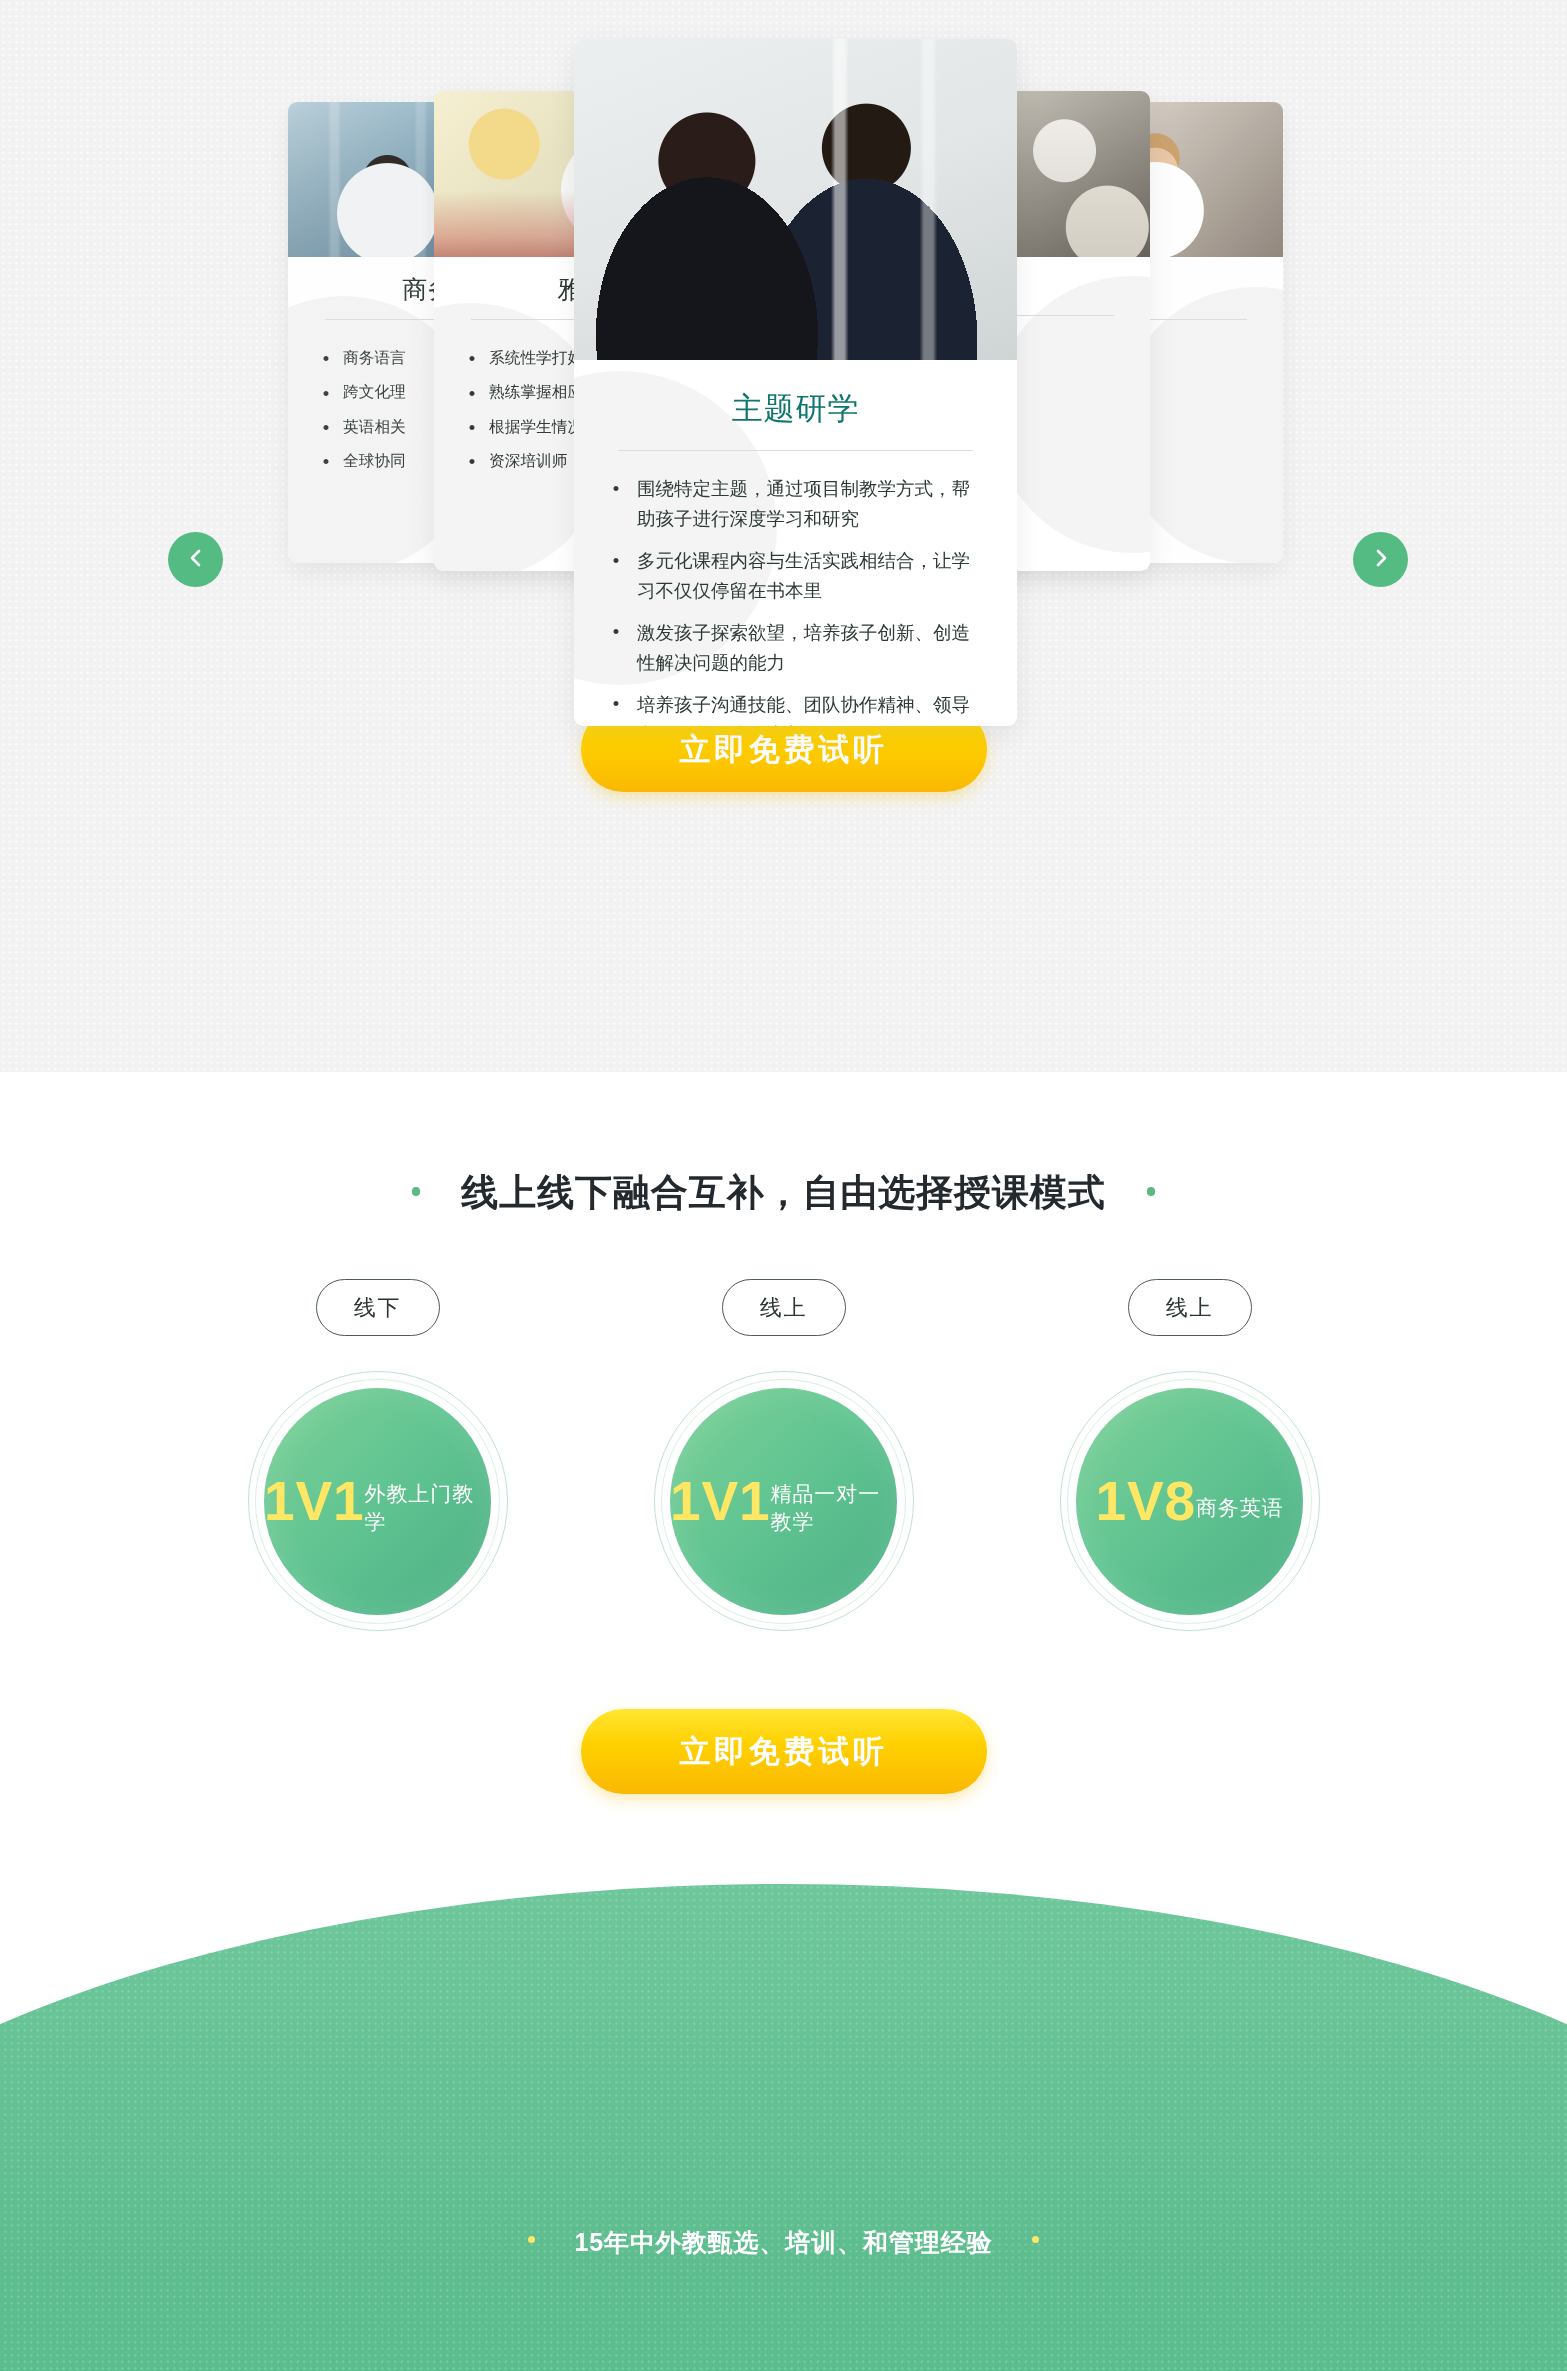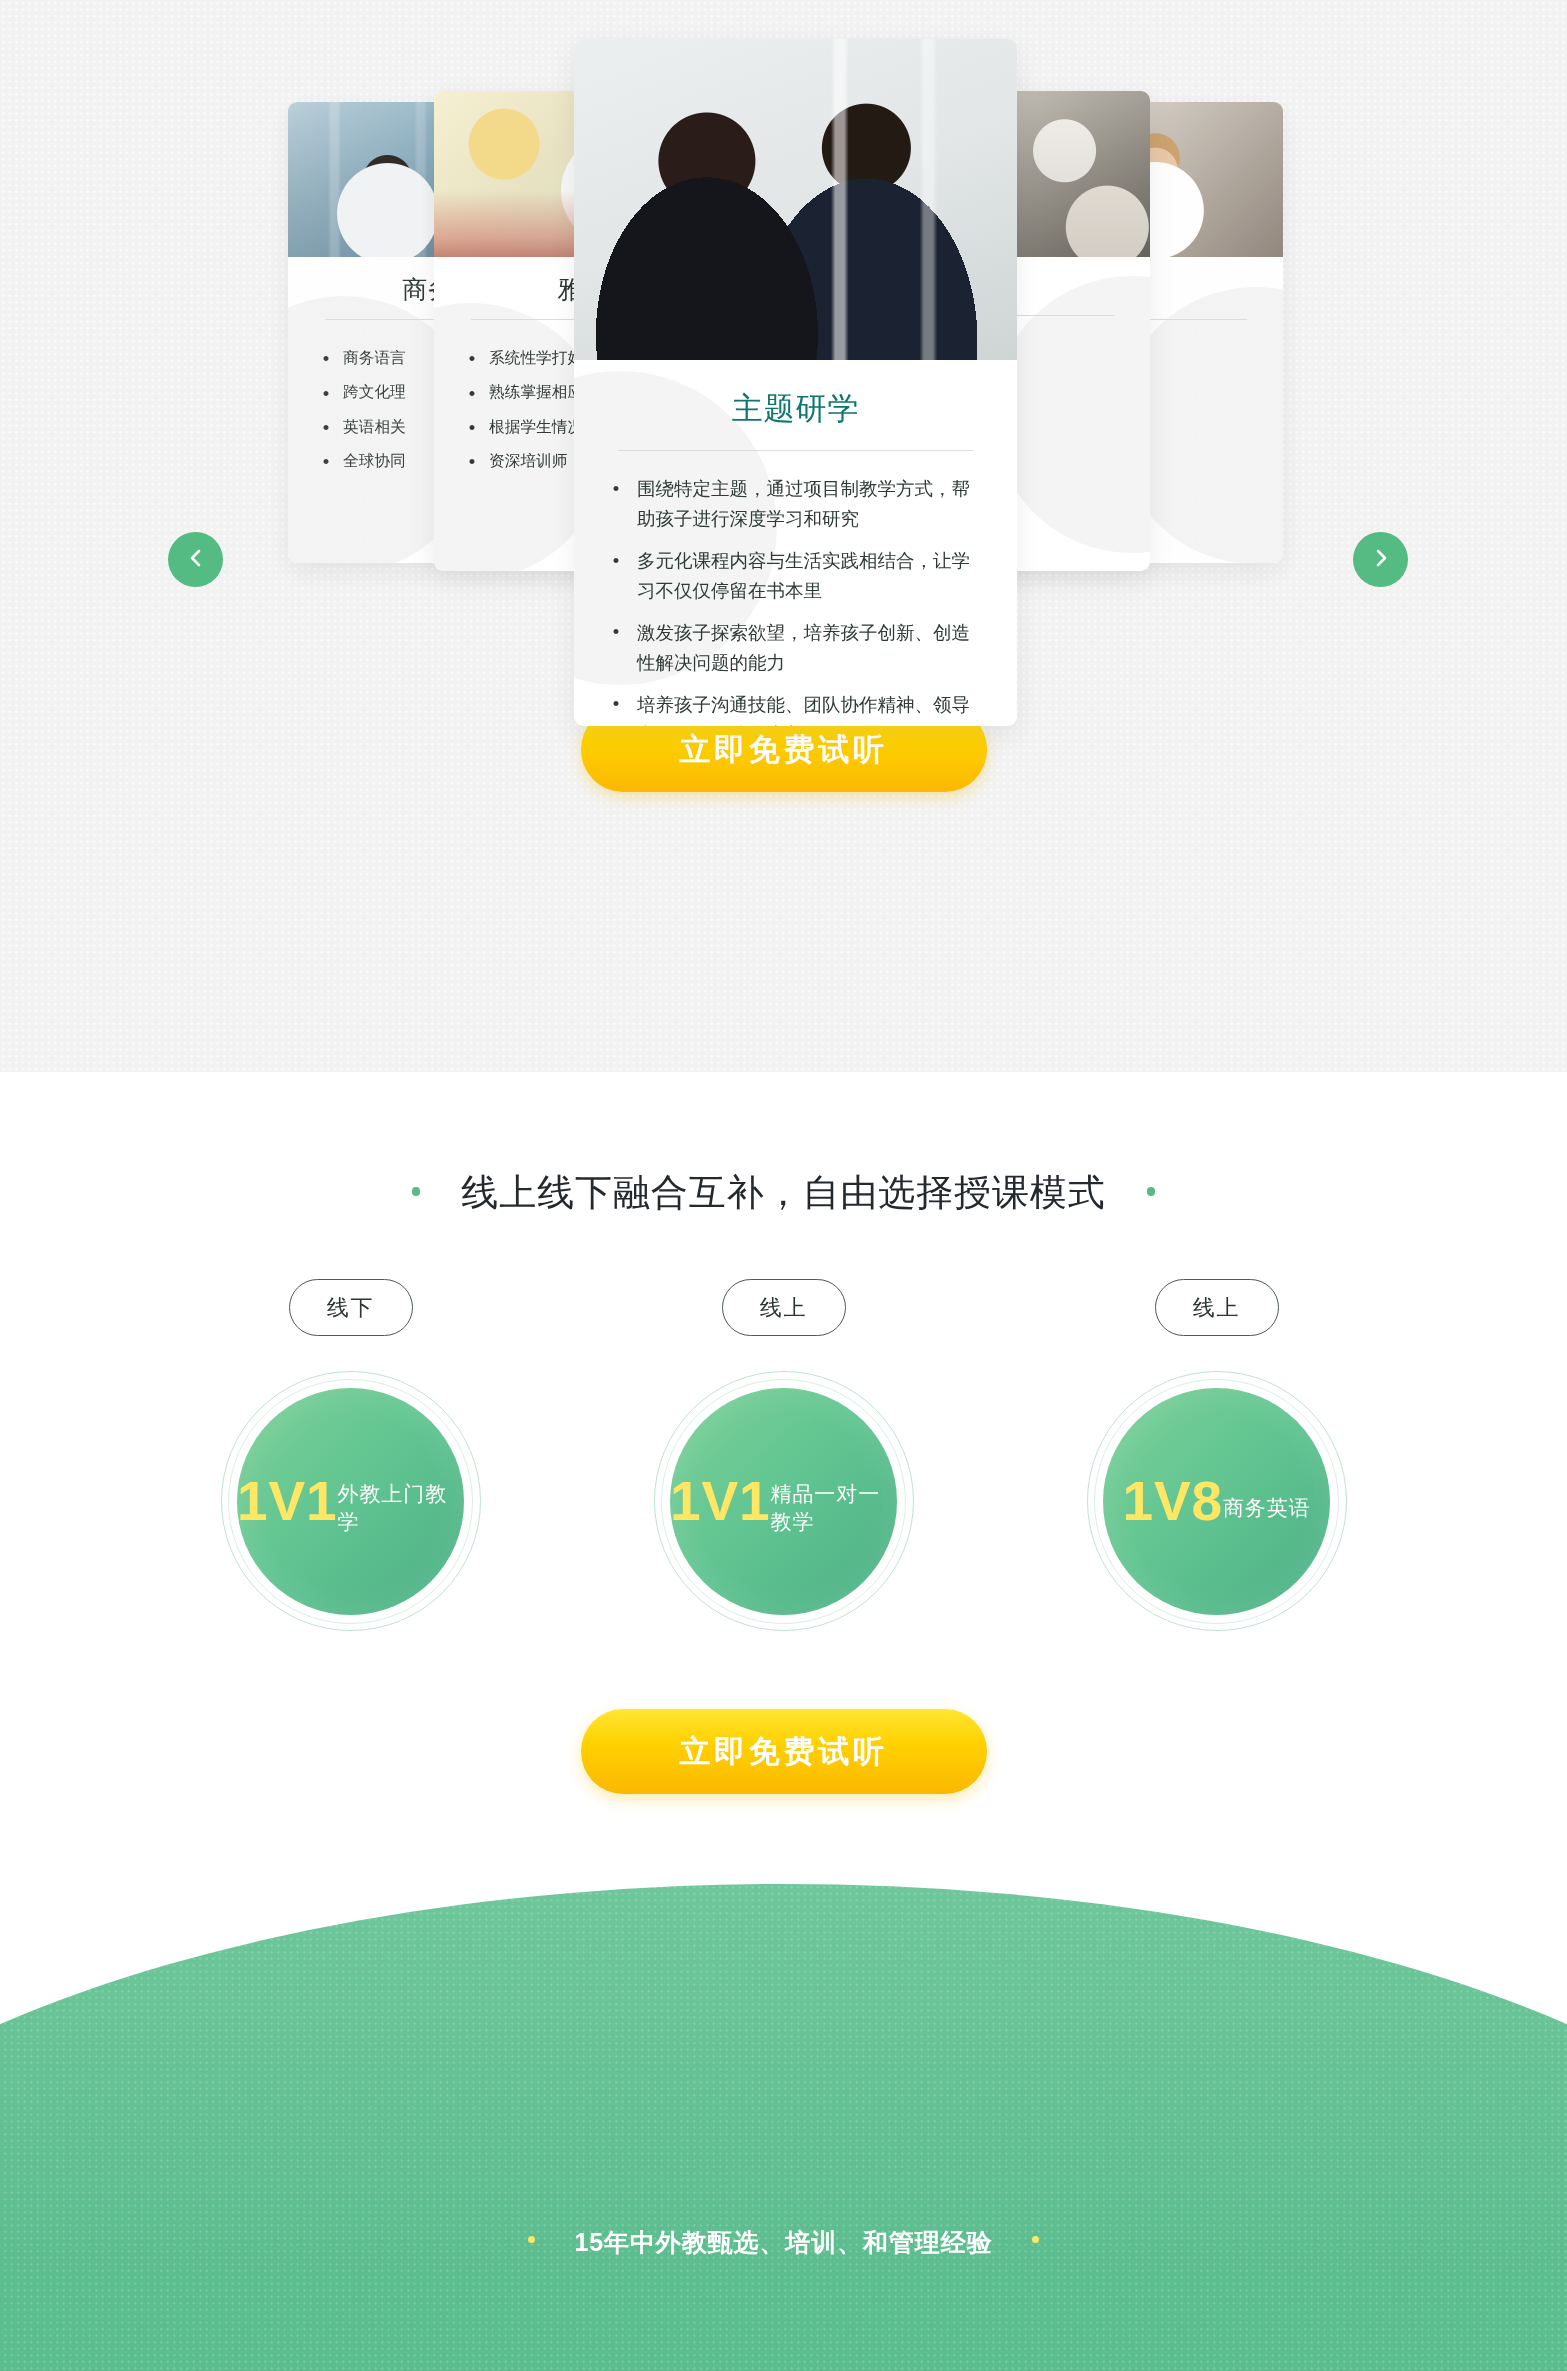--- a/index.html
+++ b/index.html
@@ -161,32 +161,32 @@
     width: 1567px;
     height: 1299px;
     background: #ffffff;
     overflow: hidden;
   }
   .modes-title {
     text-align:center;
     padding-top: 96px;
   }
   .modes-title .t {
-    font-size: 37px; font-weight:normal; color:#24292e; letter-spacing:0.9px;
+    font-size: 37px; font-weight:bold; color:#24292e; letter-spacing:0.9px;
     white-space: nowrap; display:inline-block;
   }
   .modes-title .dot {
     display:inline-block; width:8.3px;height:8.3px;border-radius:50%;
     background:#5cb885; vertical-align:middle; position:relative; top:-3.7px;
   }
   .modes-title .dot.left { margin-right: 41px; }
   .modes-title .dot.right{ margin-left: 41px; }
 
   .modes-row {
-    display:flex; justify-content:center; gap: 119px;
+    display:flex; justify-content:center; gap: 92px;
     margin-top: 61px;
   }
   .mode { width: 314px; display:flex; flex-direction:column; align-items:center; }
   .pill {
     width: 124px; height: 57px;
     border: 0.9px solid #4c5a55;
     border-radius: 29px;
     background:#fff;
     display:flex; align-items:center; justify-content:center;
     font-size: 22px; color:#2b3531; letter-spacing:1.8px;

